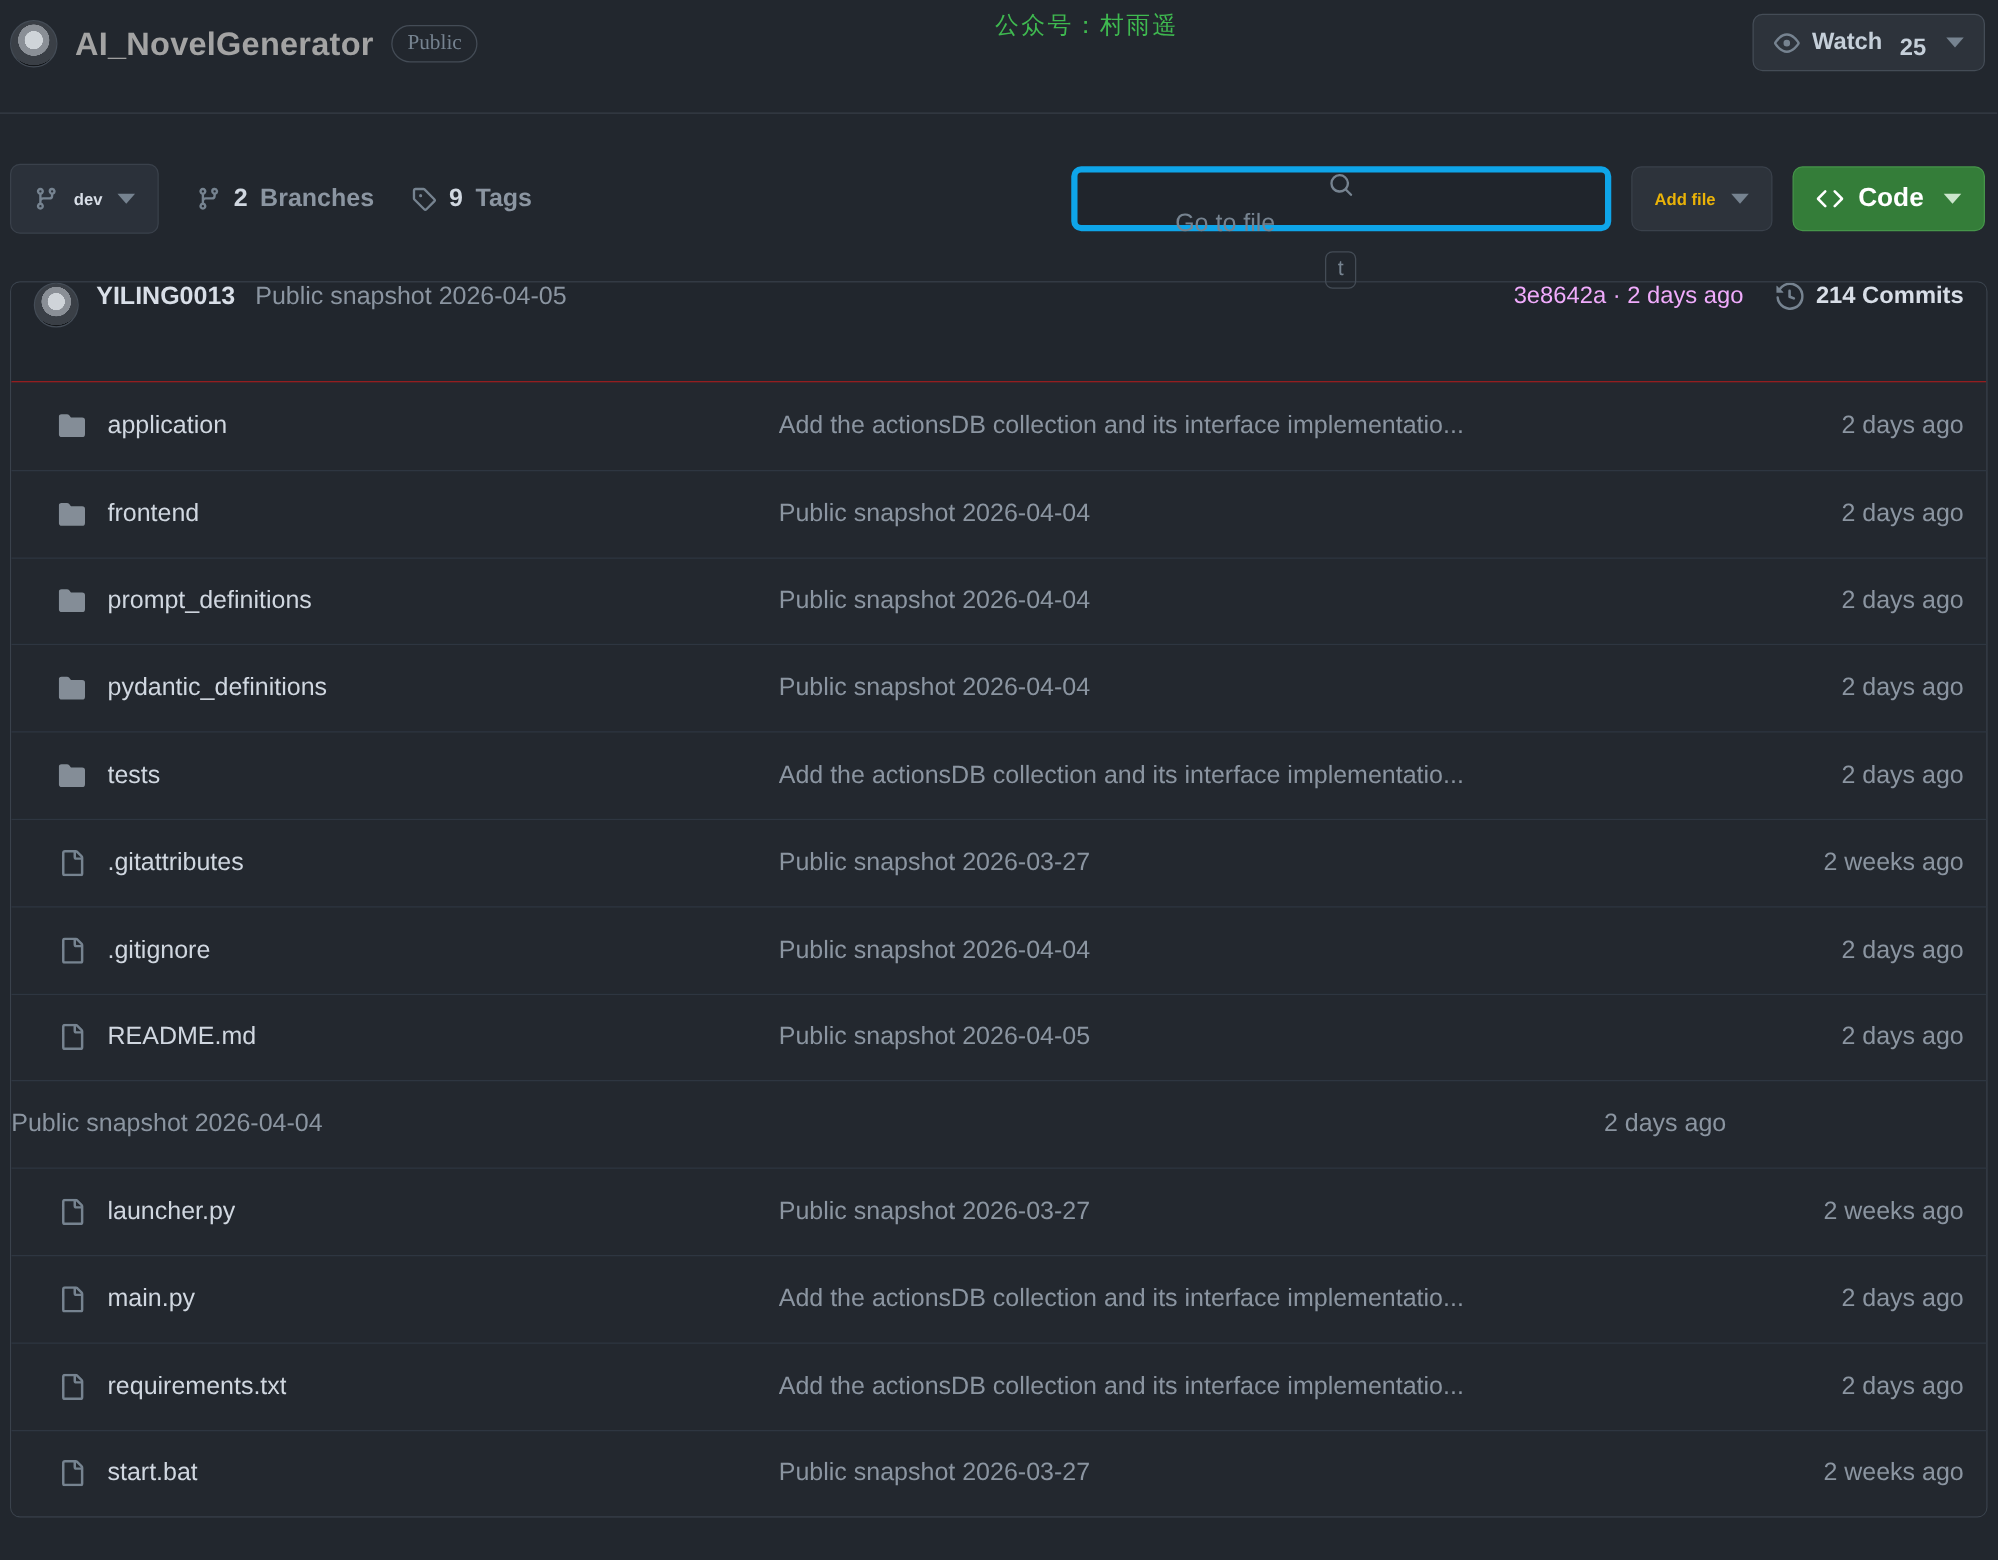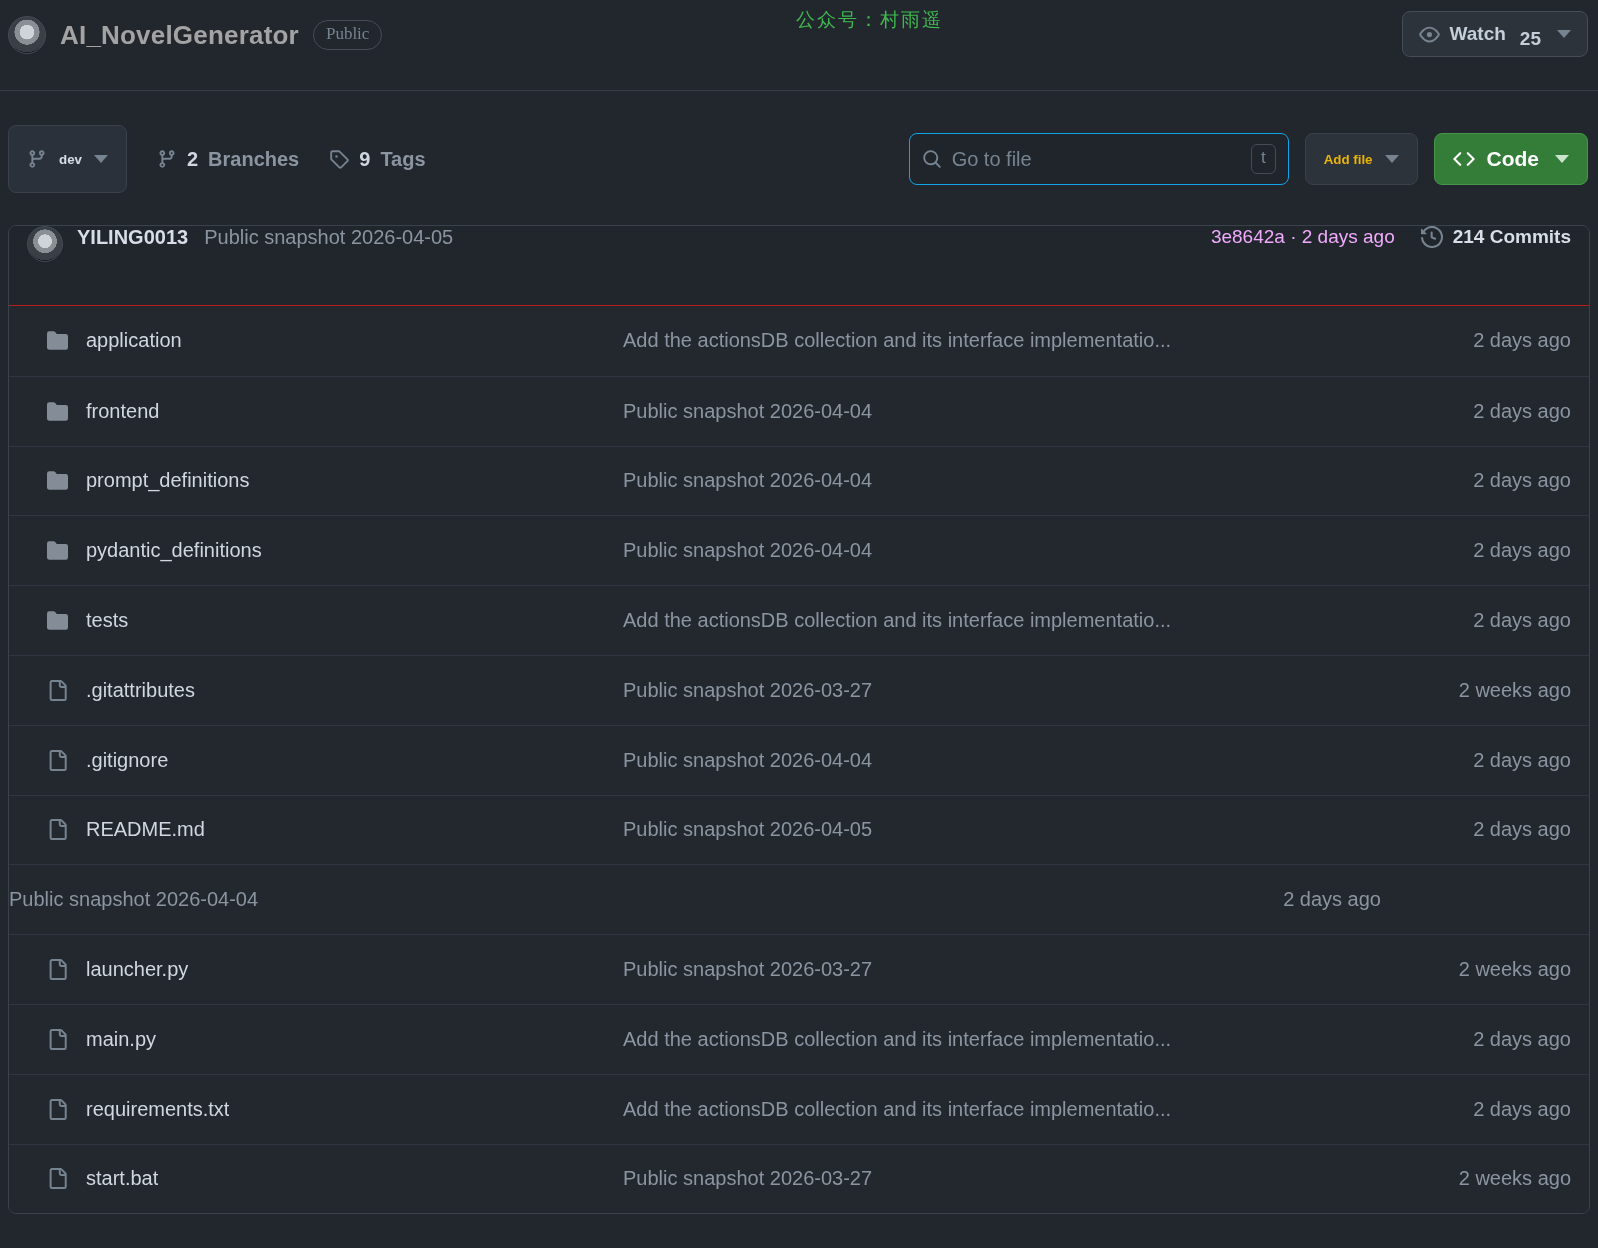--- a/index.html
+++ b/index.html
@@ -52,37 +52,38 @@
   .caret { width:0; height:0; border-left:7px solid transparent; border-right:7px solid transparent; border-top:8px solid #768390; }
   .watch-btn .caret { margin-left:6px; }
 
   
   .toolbar {
     margin:42px 10px 0 8px;
     display:flex; align-items:center;
     height:52px;
   }
   .branch-btn {
-    height:68px; display:flex; align-items:center; gap:12px;
+    height:56px; display:flex; align-items:center; gap:12px;
     background:#2b313a; border:1px solid #3a414b; border-radius:8px;
     padding:0 18px; cursor:pointer;
   }
   .branch-btn .branch-name { font-weight:bold; color:#d8dee7; }
   .nav-stat { display:flex; align-items:center; gap:10px; margin-left:30px; cursor:pointer; color:#768390; }
   .nav-stat .stat-num { color:#d0d7e0; font-weight:bold; }
   .nav-stat .stat-label { color:#8b95a1; font-weight:bold; }
   .icon-muted { color:#768390; }
 
   .goto-file {
     margin-left:auto;
-    width:380px; height:52px;
-    border:1px solid #0ea5e9; border-radius:8px;
+    width:432px; height:52px;
+    border:5px solid #0ea5e9; border-radius:8px;
     background:#20252c;
     display:flex; align-items:center; gap:10px;
     padding:0 12px;
+    flex-direction:column;
   }
   .goto-file input {
     flex:1; background:transparent; border:none; outline:none;
     color:#adbac7; font-size:20px; font-family:inherit; min-width:0;
   }
   .goto-file input::placeholder { color:#768390; }
   .key-hint {
     border:1px solid #444c56; border-radius:6px;
     color:#768390; font-size:17px;
     padding:2px 9px 4px; line-height:1.3;

